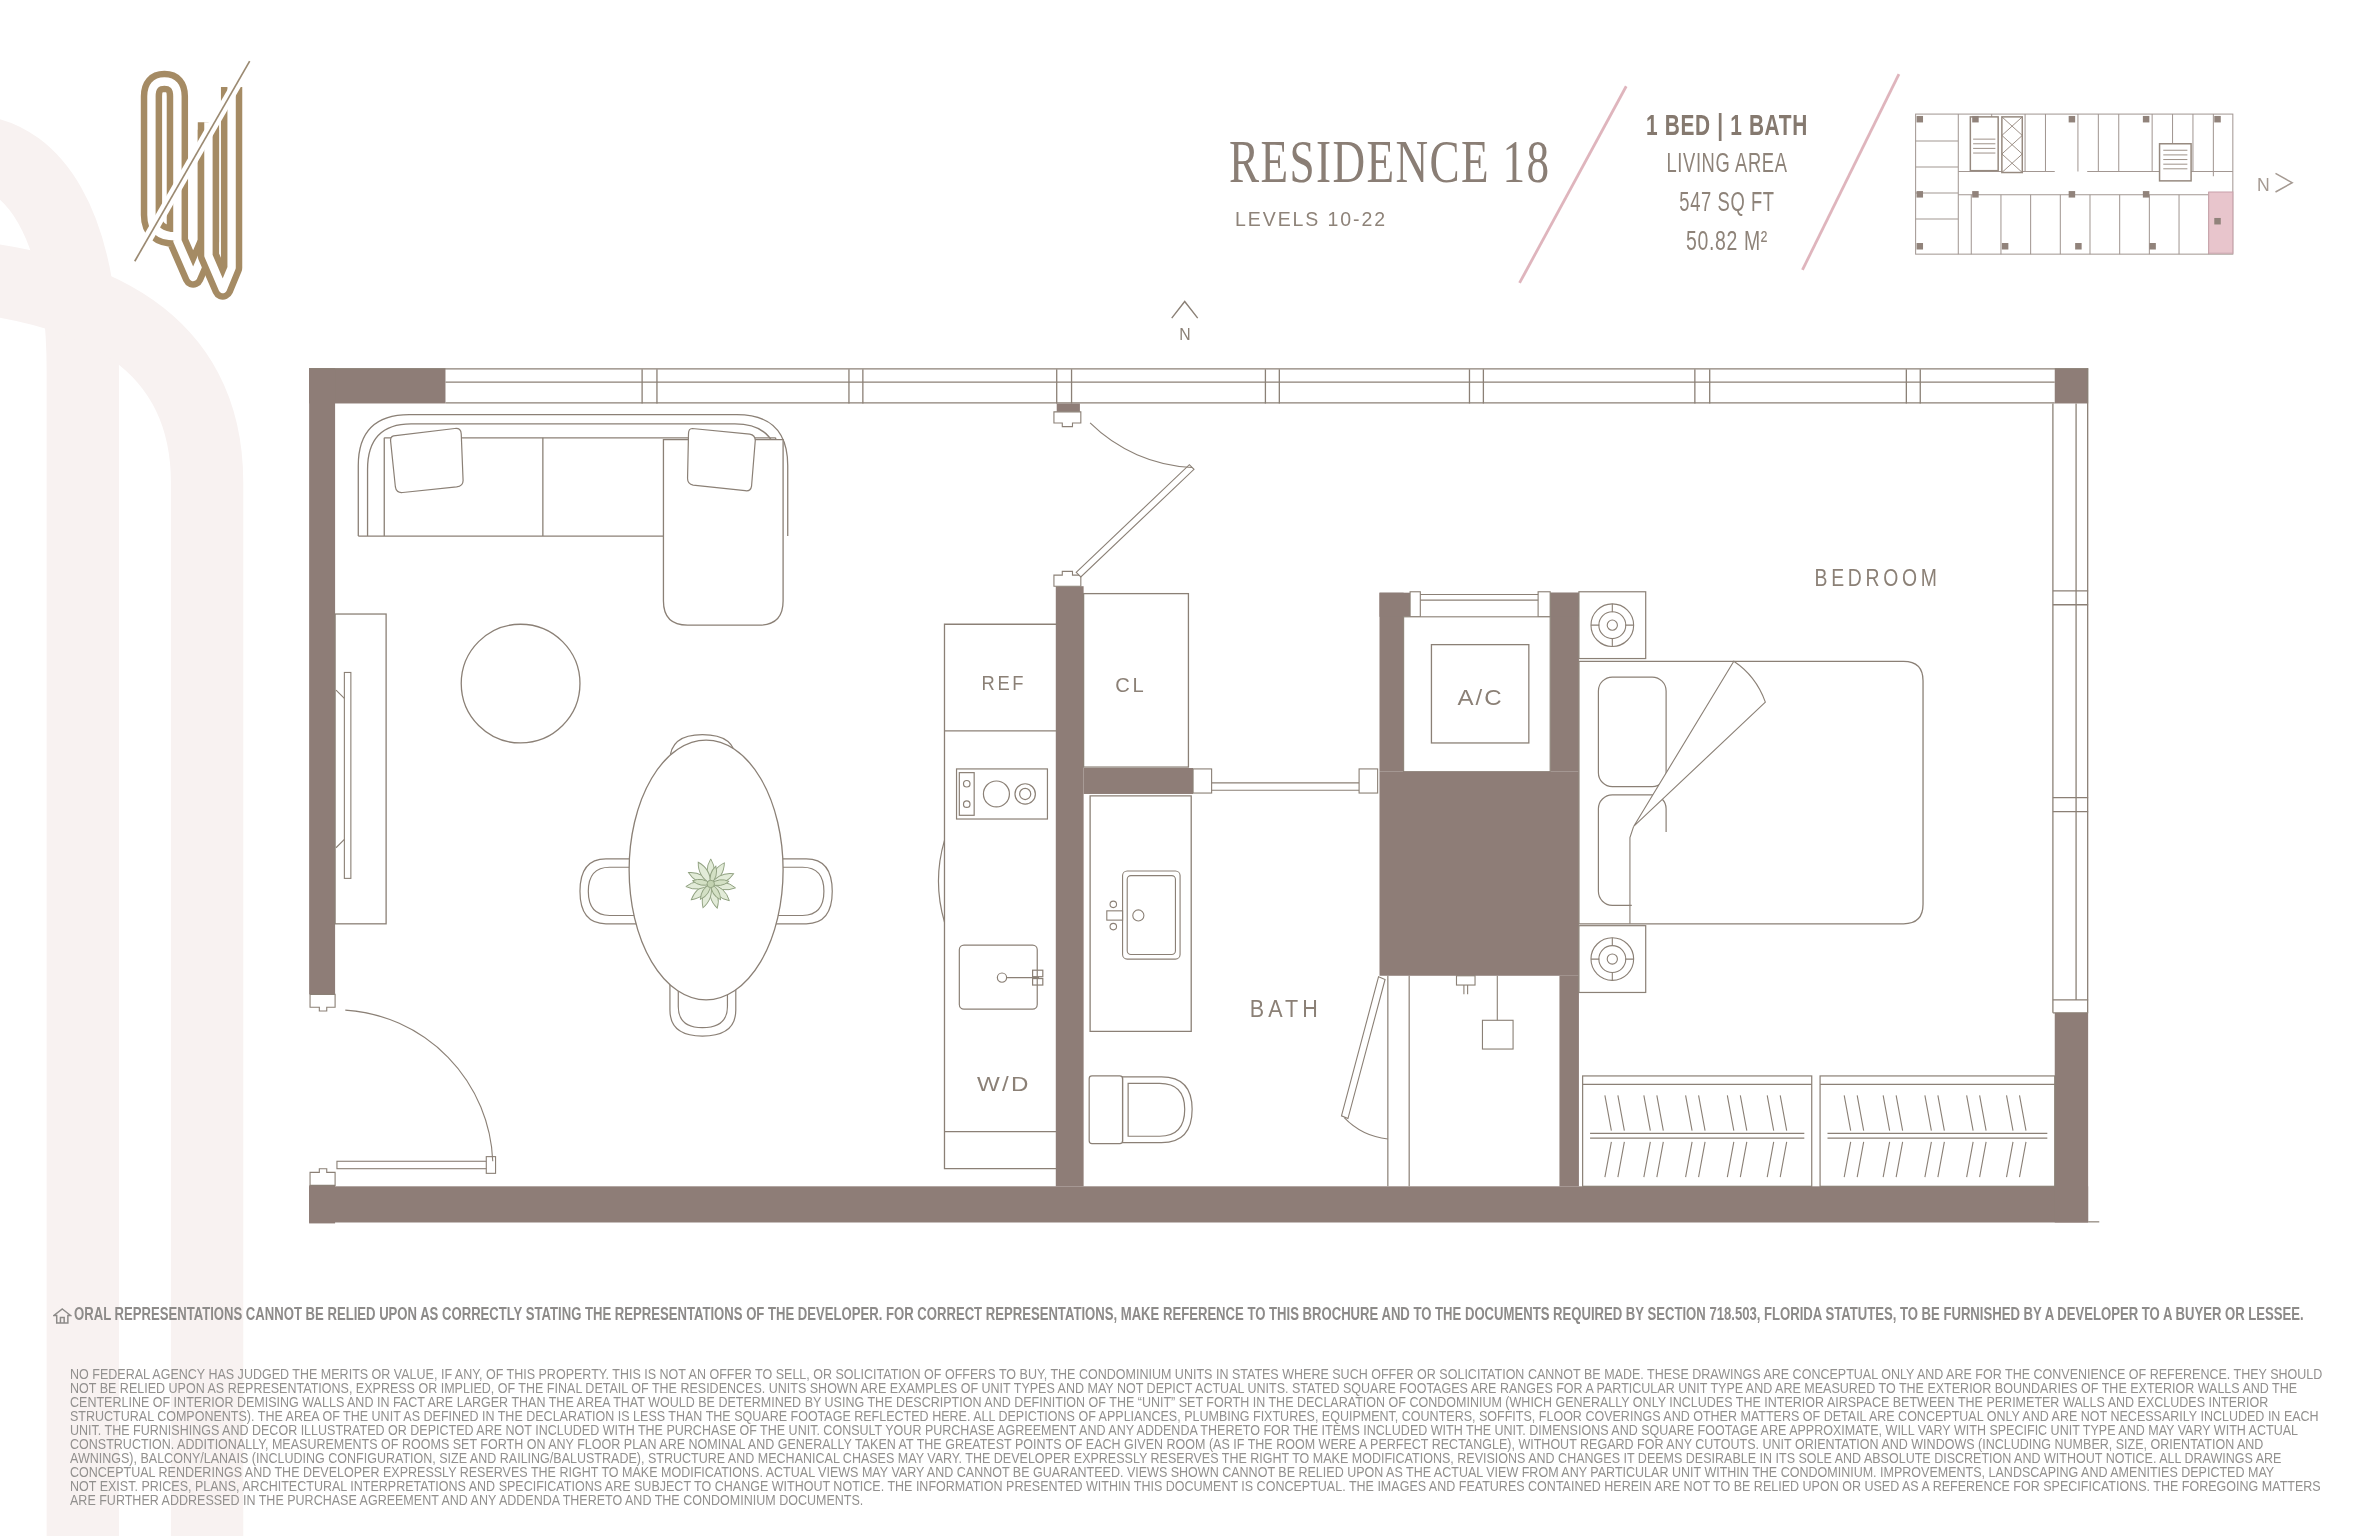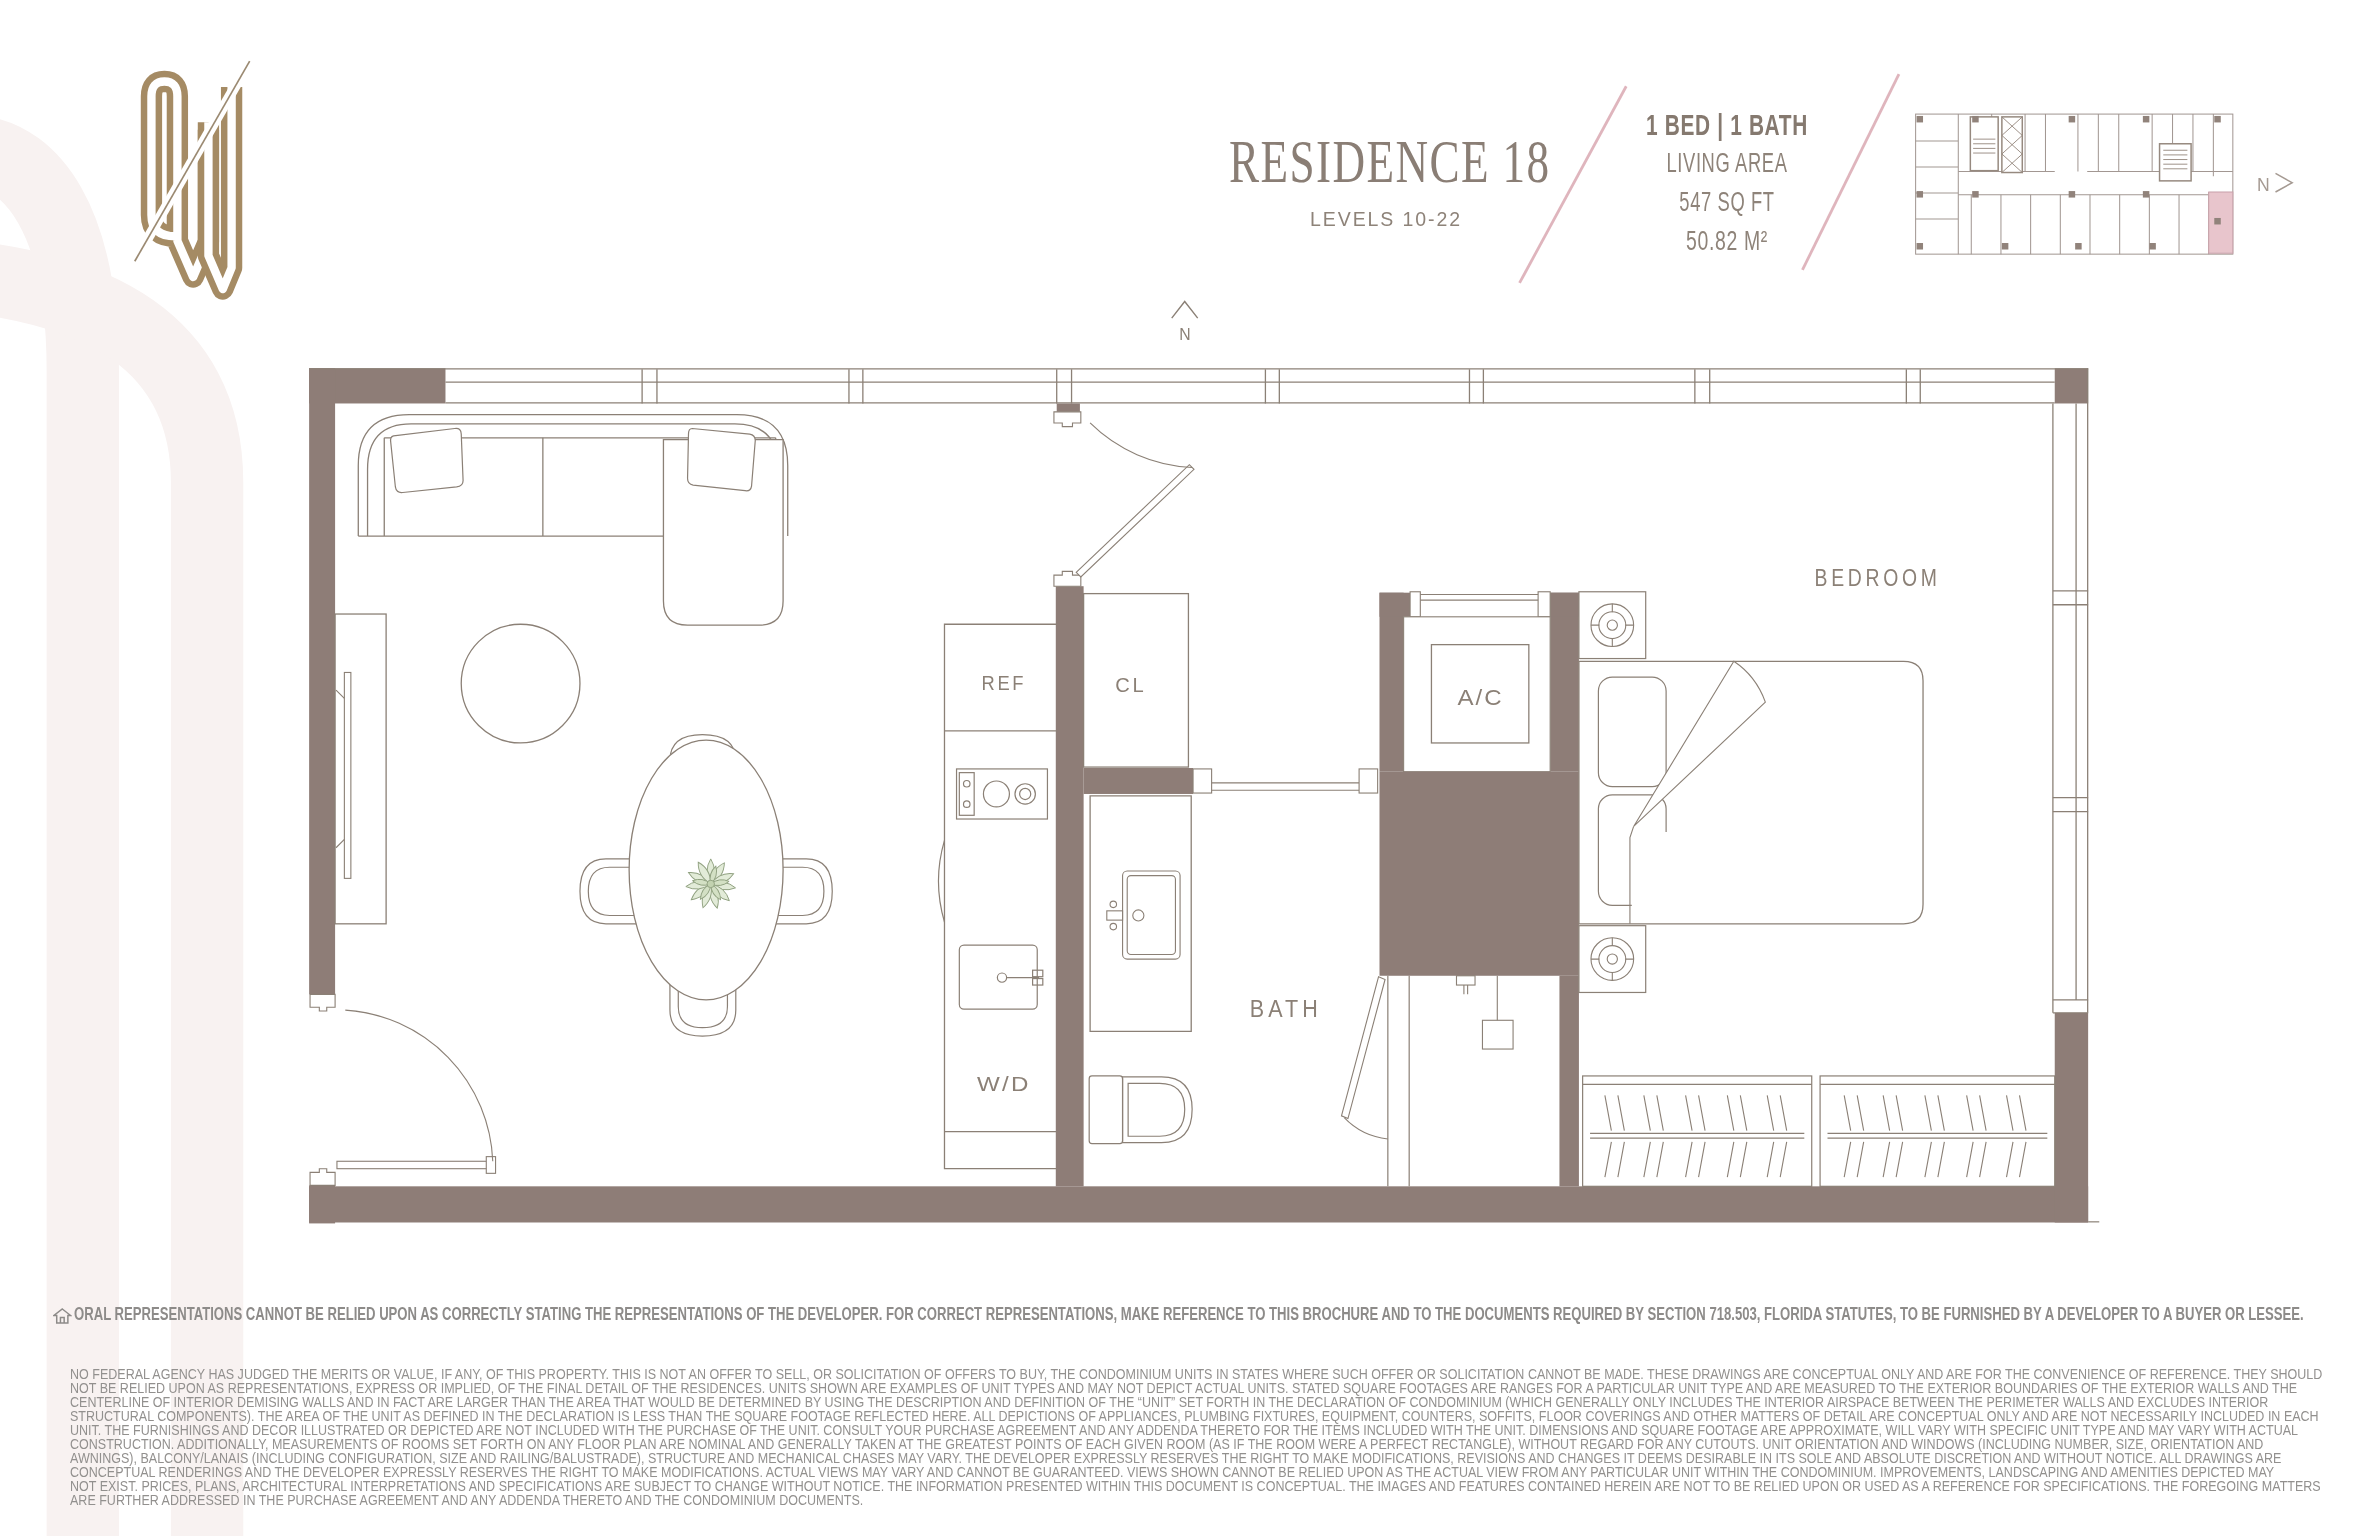--- a/index.html
+++ b/index.html
@@ -21,21 +21,21 @@
     <path d="M 189,255 Q 163,255 163,232 V 104 Q 163,88 177,88 Q 191,88 191,104 V 260 L 208,299 L 224.5,261 V 132" stroke="#ffffff" stroke-width="9"></path>
     <path d="M 224.5,140 V 276 L 240,312 L 249.5,289 V 94" stroke="#a58b64" stroke-width="23"></path>
     <path d="M 224.5,140 V 276 L 240,312 L 249.5,289 V 94" stroke="#ffffff" stroke-width="9"></path>
     <path d="M 272,61 L 142,287" stroke="#ffffff" stroke-width="11"></path>
     <path d="M 269,66 L 145,282" stroke="#9b8a72" stroke-width="1.8"></path>
   </g>
 </svg>
 
 <div class="abs" style="left:1229px;top:131px;font-family:'Liberation Serif',serif;font-size:61px;color:#8a7e75;letter-spacing:1.9px;transform:scaleX(0.74);transform-origin:0 0;">RESIDENCE 18</div>
 
-<div class="abs" style="left:1247px;top:210px;width:278px;text-align:center;font-size:19.5px;color:#8e8379;letter-spacing:1.9px;">LEVELS 10-22</div>
+<div class="abs" style="left:1172px;top:210px;width:278px;text-align:center;font-size:19.5px;color:#8e8379;letter-spacing:1.9px;">LEVELS 10-22</div>
 
 <div class="abs" style="left:1560px;top:111px;width:334px;text-align:center;font-size:29px;font-weight:bold;color:#85796f;letter-spacing:0.9px;transform:scaleX(0.72);">1 BED | 1 BATH</div>
 <div class="abs" style="left:1560px;top:150px;width:334px;text-align:center;font-size:27px;color:#8e8379;letter-spacing:0.9px;transform:scaleX(0.68);">LIVING AREA</div>
 <div class="abs" style="left:1560px;top:189px;width:334px;text-align:center;font-size:27px;color:#8e8379;letter-spacing:0.9px;transform:scaleX(0.68);">547 SQ FT</div>
 <div class="abs" style="left:1560px;top:228px;width:334px;text-align:center;font-size:27px;color:#8e8379;letter-spacing:0.9px;transform:scaleX(0.72);">50.82 M²</div>
 
 <svg class="abs" style="left:0;top:0" width="2375" height="1536" viewBox="0 0 2560 1656" fill="none" font-family="Liberation Sans,sans-serif">
 
   <path d="M 1753,93 L 1638,305" stroke="#dfb5bd" stroke-width="3"></path>
 

